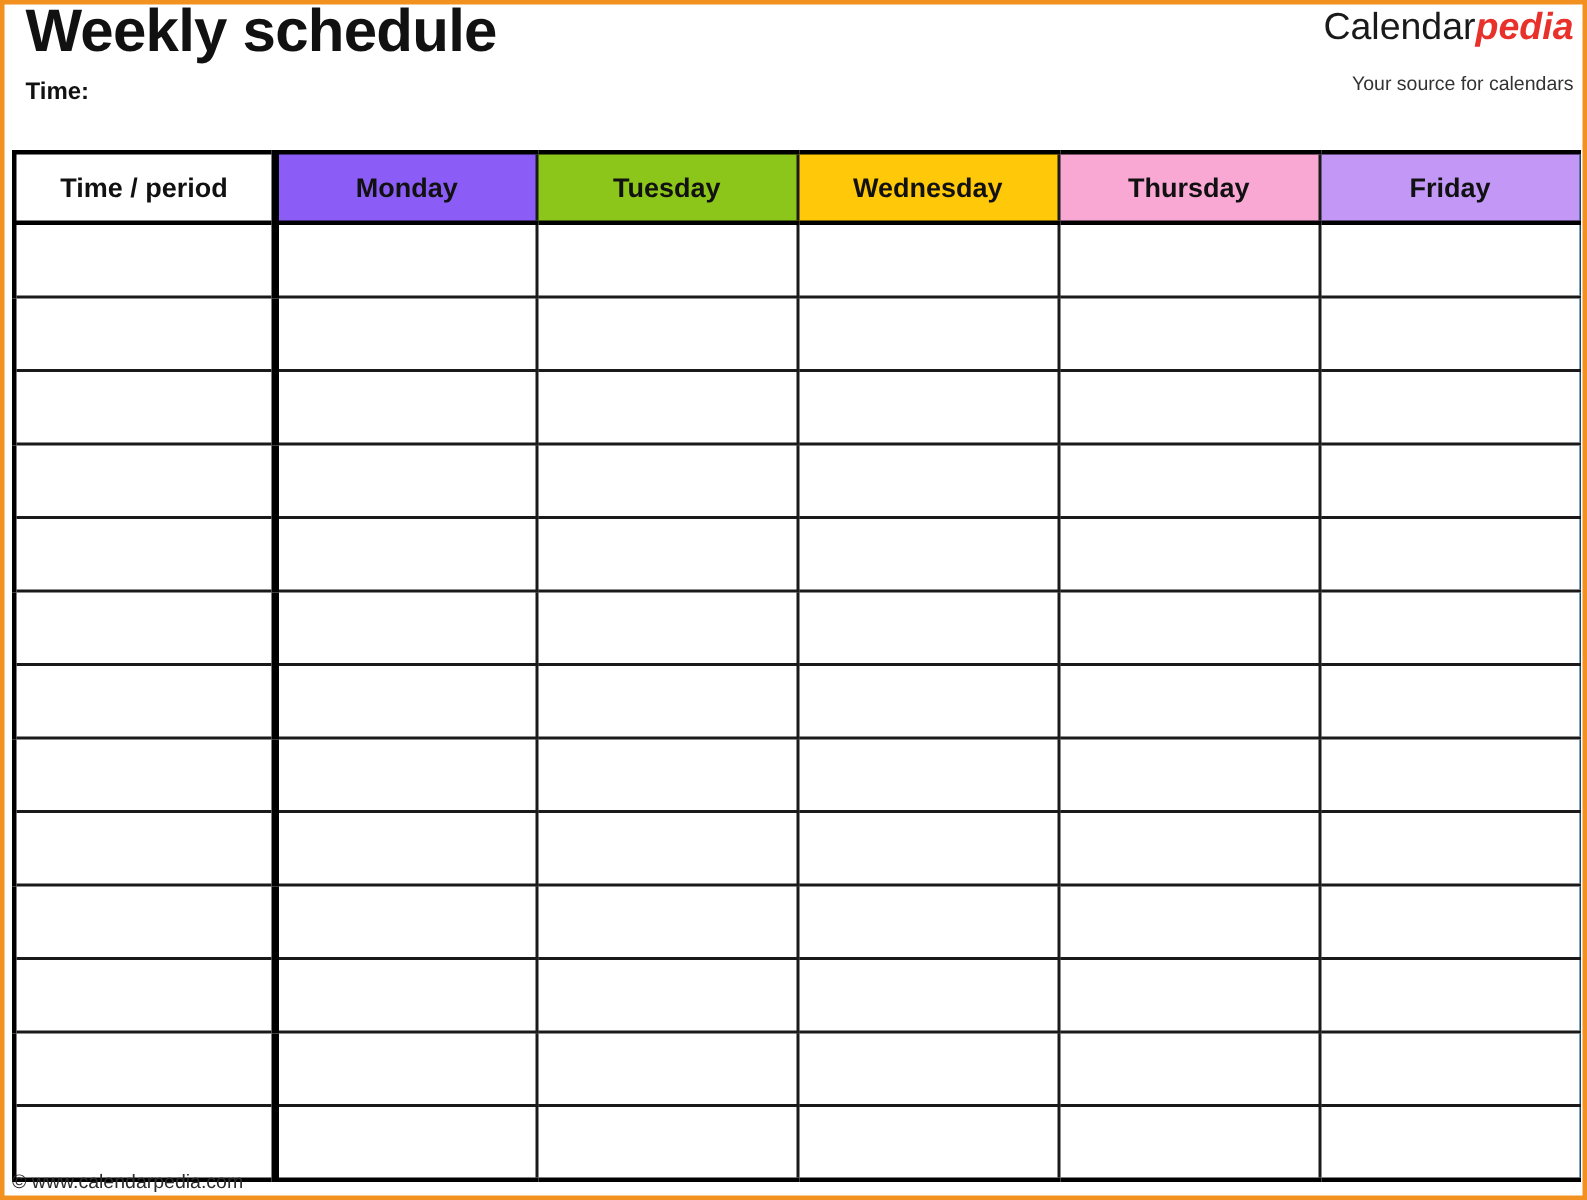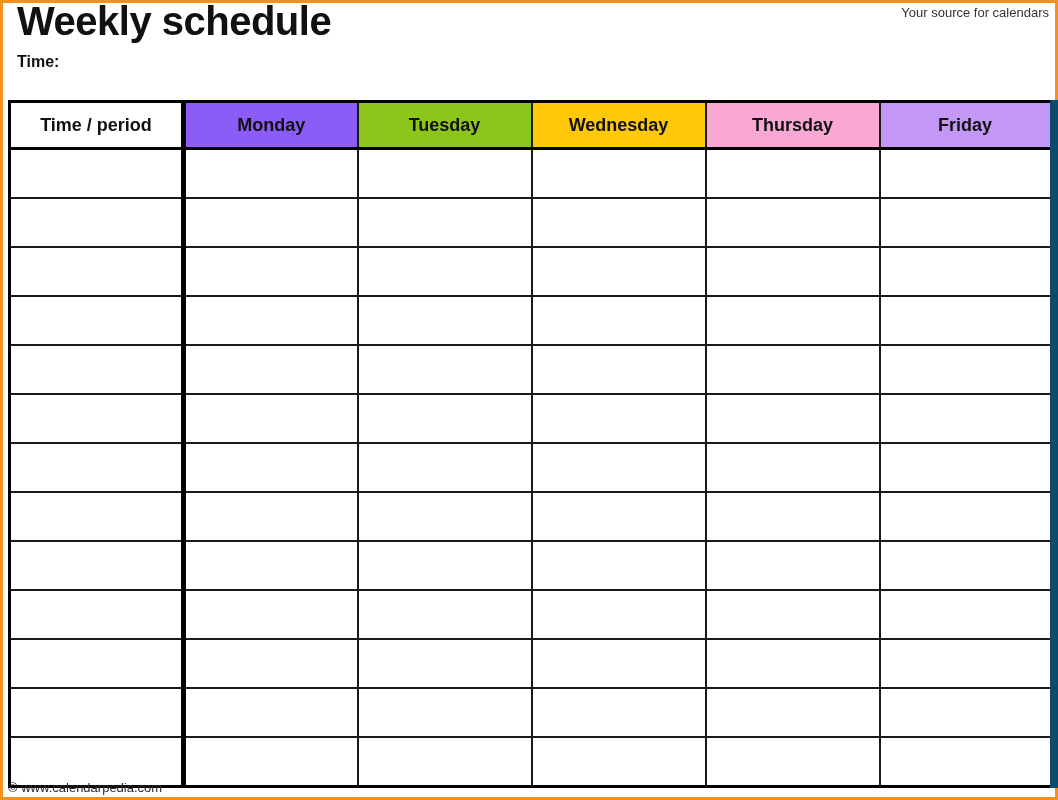--- a/index.html
+++ b/index.html
@@ -77,21 +77,21 @@
     font-weight: normal;
   }
   .brand-name .brand-pedia {
     color: #E8312B;
     font-weight: bold;
     font-style: italic;
   }
   .brand-tagline {
     font-size: 13px;
     color: #333333;
-    margin-top: 1px;
+    margin-top: 18px;
     white-space: nowrap;
   }
 
   
   .schedule-wrap {
     position: absolute;
     left: 5px;
     top: 97px;
     width: 1044px;
   }
@@ -137,21 +137,21 @@
     border-right: 5px solid #000000;
   }
 
   
   table.schedule th.edge-left,
   table.schedule td.edge-left {
     border-left: 3px solid #000000;
   }
   table.schedule th.edge-right,
   table.schedule td.edge-right {
-    border-right: 8px solid #0c4a6e;
+    border-right: 1px solid #0c4a6e;
   }
 
   table.schedule tbody td {
     height: 47px;
     background: #ffffff;
   }
   table.schedule tbody tr:last-child td {
     border-bottom: 3px solid #000000;
   }
 
@@ -174,20 +174,23 @@
 
   <div class="top-area">
 
     <div class="doc-title">Weekly schedule</div>
 
     <div class="name-label">Time:</div>
 
     <div class="name-rule"></div>
 
     <div class="brand">
+      <div class="brand-name">
+        <span class="brand-cal">Calendar</span><span class="brand-pedia">pedia</span>
+      </div>
       <div class="brand-tagline">Your source for calendars</div>
     </div>
 
   </div>
 
   <div class="schedule-wrap">
     <table class="schedule">
       <colgroup>
         <col class="col-time">
         <col class="col-day">

